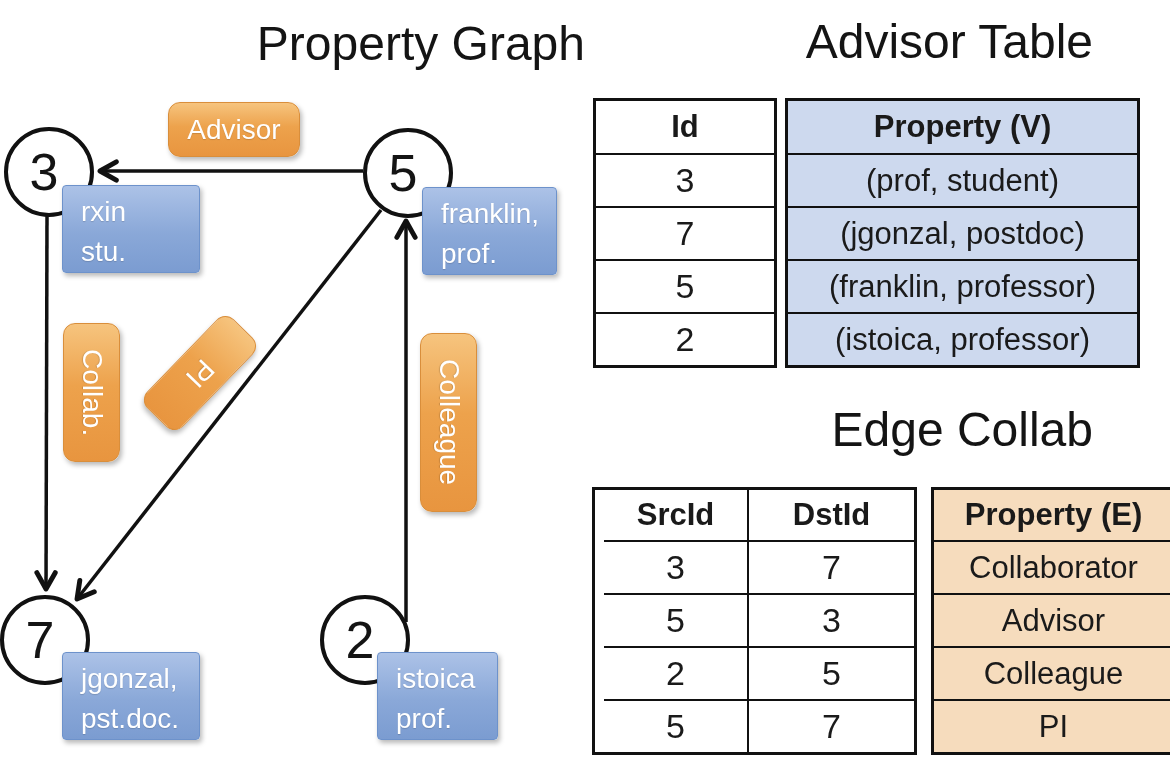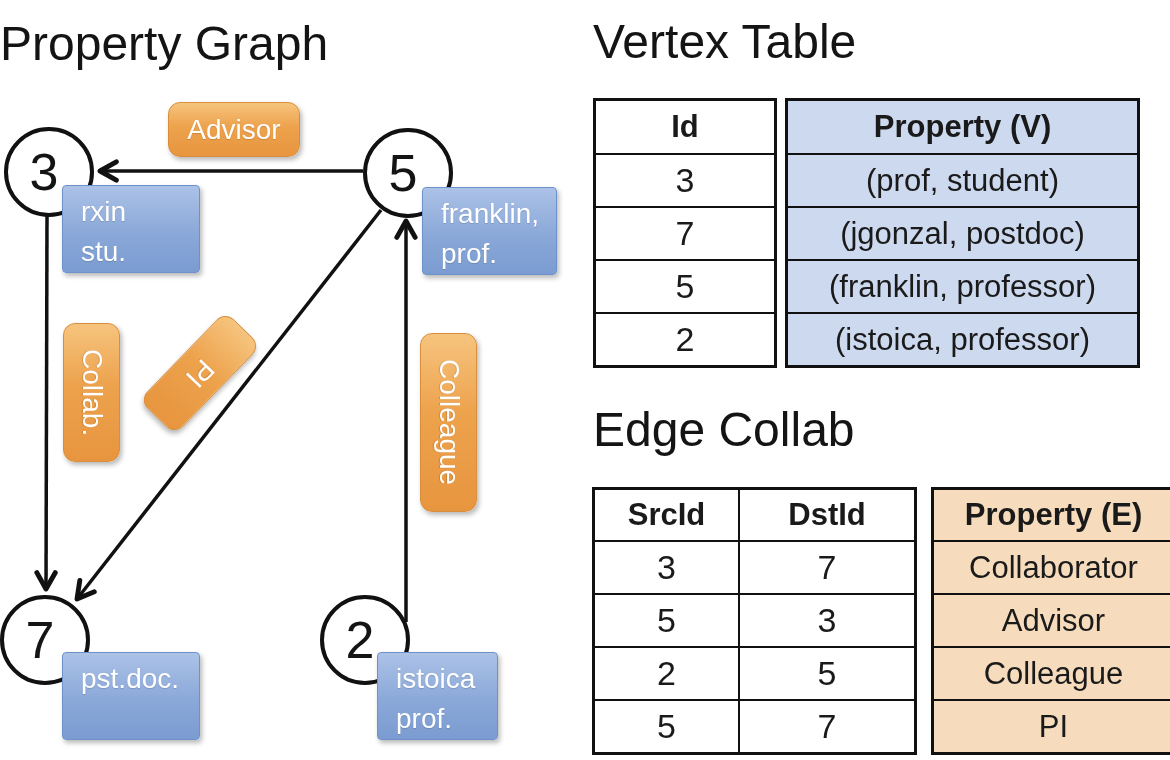--- a/index.html
+++ b/index.html
@@ -1,20 +1,20 @@
 <!DOCTYPE html>
 <html><head>
 <meta charset="utf-8">
 <style>
   * { margin:0; padding:0; box-sizing:border-box; }
   html,body { background:#fff; }
   body { font-family:"Liberation Sans", sans-serif; color:#1a1a1a; }
   .stage { position:relative; width:1170px; height:760px; background:#fff; overflow:hidden; }
 
-  .big-title { position:absolute; text-align:left; font-size:48px; font-weight:400;
+  .big-title { position:absolute; text-align:right; font-size:48px; font-weight:400;
                letter-spacing:0px; color:#141414; }
   #graph-title  { left:0;   top:16px;  width:585px; }
   #vertex-title { left:593px; top:14px; width:500px; }
   #edge-title   { left:593px; top:402px; width:500px; }
 
   
   #edges-svg { position:absolute; left:0; top:0; width:585px; height:760px; pointer-events:none; }
 
   .node { position:absolute; width:90px; height:90px; border:4px solid #111; border-radius:50%;
           background:#fff; display:flex; align-items:center; justify-content:center;
@@ -60,21 +60,21 @@
 
   #vertex-table .trow { height:53px; }
   #vertex-table .trow.th { height:52px;text-align:right; }
   #vertex-table .id-col   { width:184px; }
   #vertex-table .prop-col { width:355px; }
   #vertex-table .id-col .tcell { width:100%; }
   #vertex-table .prop-col .tcell { width:100%; background:#cdd9ee; }
 
   #edge-table .trow { height:53px; }
   #edge-table .trow.th { height:50px; }
-  #edge-table .srcdst-col { width:325px; }
+  #edge-table .srcdst-col { width:325px;padding-left:9px; }
   #edge-table .prop-col   { width:245px;margin-left:8px; }
   #edge-table .srcdst-col .c1 { width:145px; border-right:2px solid #111; }
   #edge-table .srcdst-col .c2 { flex:1; }
   #edge-table .prop-col .tcell { width:100%; background:#f6dcbd; }
   #edge-table .prop-col .tcell { font-size:31px; }
   #vertex-table .prop-col .trow:not(.th) .tcell { font-size:31px; }
 </style>
 </head>
 <body>
 
@@ -122,28 +122,29 @@
 
   <div class="vpill" id="pill-rxin">
     <span>rxin</span>
     <span>stu.</span>
   </div>
   <div class="vpill" id="pill-franklin">
     <span>franklin,</span>
     <span>prof.</span>
   </div>
   <div class="vpill" id="pill-jgonzal">
+    <span>jgonzal,</span>
     <span>pst.doc.</span>
   </div>
   <div class="vpill" id="pill-istoica">
     <span>istoica</span>
     <span>prof.</span>
   </div>
 
-  <div class="big-title" id="vertex-title">Vertex Table</div>
+  <div class="big-title" id="vertex-title">Advisor Table</div>
 
   <div class="split-table" id="vertex-table">
     <div class="subtable id-col">
       <div class="trow th">
         <div class="tcell">Id</div>
       </div>
       <div class="trow">
         <div class="tcell">3</div>
       </div>
       <div class="trow">

